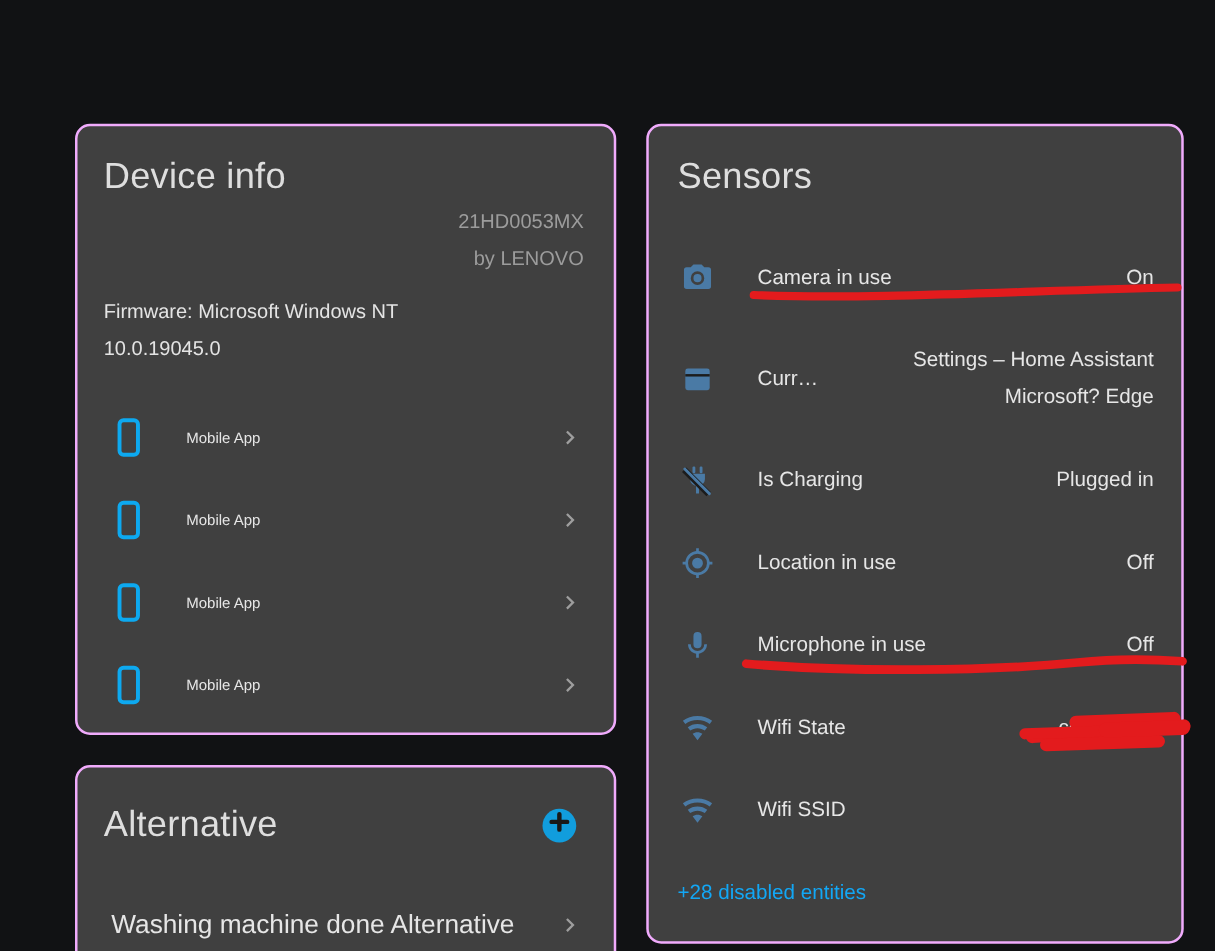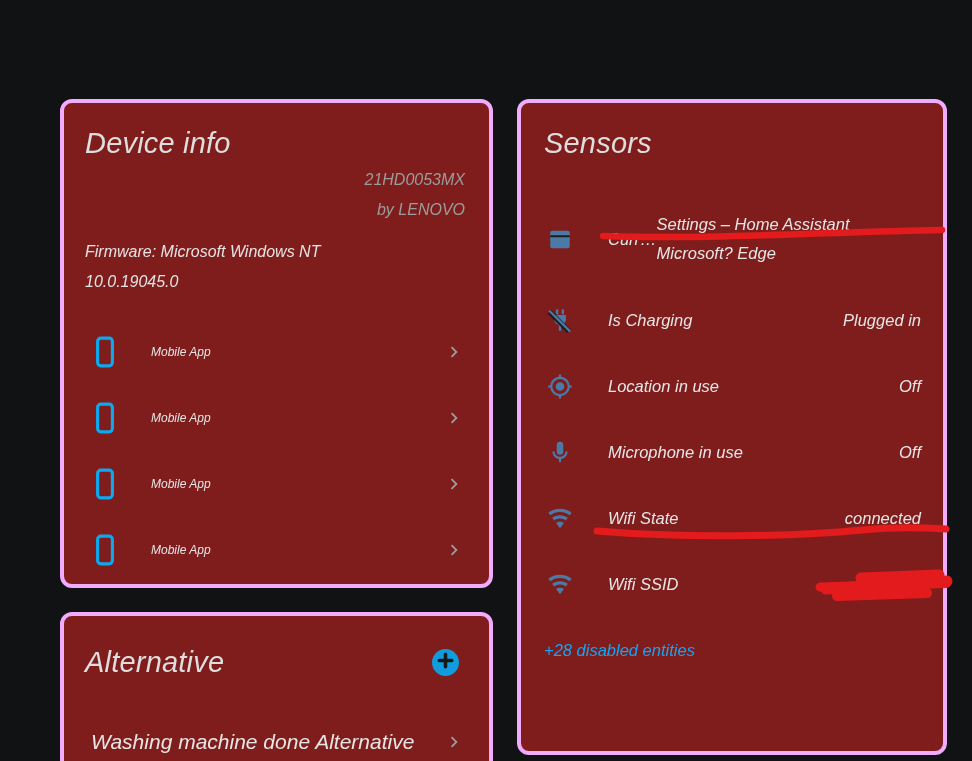--- a/index.html
+++ b/index.html
@@ -2,21 +2,21 @@
 <html><head>
 <meta charset="utf-8">
 <style>
   html,body{margin:0;padding:0;background:#111214;}
   body{width:972px;height:761px;overflow:hidden;
        font-family:"Liberation Sans","DejaVu Sans",sans-serif;color:#e4e4e4;}
   .screen{position:relative;width:972px;height:761px;background:#111214;overflow:hidden;}
   .cols{position:absolute;left:60px;top:99px;display:flex;gap:24px;align-items:flex-start;}
   .col-left{width:433px;}
   .col-right{width:430px;}
-  .card{background:#7f1d1d;border:4px solid #f0abfc;border-radius:12px;box-sizing:border-box;font-style:italic;}
+  .card{background:#404040;border:2px solid #f0abfc;border-radius:12px;box-sizing:border-box;}
   .card-title{margin:0;font-size:29px;line-height:44px;font-weight:400;color:#dedede;letter-spacing:.2px;}
   
   .card-device{height:489px;padding-top:18px;}
   .pad{padding-left:21px;padding-right:24px;}
   .sub{color:#9c9c9c;font-size:16px;line-height:30px;text-align:right;}
   .firmware{color:#e4e4e4;font-size:16px;line-height:30px;margin-top:12px;max-width:280px;}
   .dev-rows{margin-top:22px;}
   .dev-row{height:66px;display:flex;align-items:center;padding:0 24px 0 28px;cursor:pointer;}
   .dev-icon{width:26px;height:34px;flex:none;display:flex;align-items:center;justify-content:center;}
   .dev-label{margin-left:33px;flex:1;font-size:12px;color:#e6e6e6;}
@@ -28,21 +28,21 @@
   .autom-row{margin-top:25px;height:66px;display:flex;align-items:center;padding:0 24px 0 27px;cursor:pointer;}
   .autom-label{flex:1;font-size:21px;color:#e6e6e6;}
   
   .card-sensors{height:656px;padding-top:18px;}
   .sens-rows{margin-top:26px;}
   .srow{min-height:66px;display:flex;align-items:center;padding:0 22px 0 26px;cursor:pointer;}
   .srow.tall{height:96px;}
   .sicon{width:26px;height:26px;flex:none;display:flex;align-items:center;justify-content:center;}
   .slabel{margin-left:35px;flex:none;font-size:16.5px;color:#e6e6e6;}
   .svalue{flex:1;text-align:right;font-size:16.5px;color:#e6e6e6;}
-  .svalue-lines{flex:1;font-size:16.5px;line-height:29px;color:#e6e6e6;}
+  .svalue-lines{flex:1;text-align:right;font-size:16.5px;line-height:29px;color:#e6e6e6;}
   .link{display:inline-block;margin:24px 0 0 23px;font-size:16.5px;color:#12a7f5;text-decoration:none;cursor:pointer;}
   .annotations{position:absolute;left:0;top:0;pointer-events:none;}
 </style>
 </head>
 <body>
 
 <div class="screen">
   <div class="cols">
 
     <div class="col-left">
@@ -133,20 +133,29 @@
         </div>
       </section>
     </div>
 
     <div class="col-right">
       <section class="card card-sensors">
         <h1 class="card-title" style="padding-left:23px">Sensors</h1>
 
         <div class="sens-rows">
 
+          <div class="srow">
+            <span class="sicon">
+              <svg width="27" height="27" viewBox="0 0 24 24">
+                  <path fill="#4a7aa5" d="M4,4H7L9,2H15L17,4H20A2,2 0 0,1 22,6V18A2,2 0 0,1 20,20H4A2,2 0 0,1 2,18V6A2,2 0 0,1 4,4M12,7A5,5 0 0,0 7,12A5,5 0 0,0 12,17A5,5 0 0,0 17,12A5,5 0 0,0 12,7M12,9A3,3 0 0,1 15,12A3,3 0 0,1 12,15A3,3 0 0,1 9,12A3,3 0 0,1 12,9Z"></path>
+                </svg>
+            </span>
+            <span class="slabel">Camera in use</span>
+            <span class="svalue">On</span>
+          </div>
 
           <div class="srow tall">
             <span class="sicon">
               <svg width="27" height="27" viewBox="0 0 24 24">
                   <rect x="3" y="4" width="18" height="16" rx="1.8" fill="#4a7aa5"></rect>
                   <rect x="3" y="8.1" width="18" height="1.8" fill="#1c1c1c"></rect>
                 </svg>
             </span>
             <span class="slabel">Curr…</span>
             <span class="svalue-lines">

